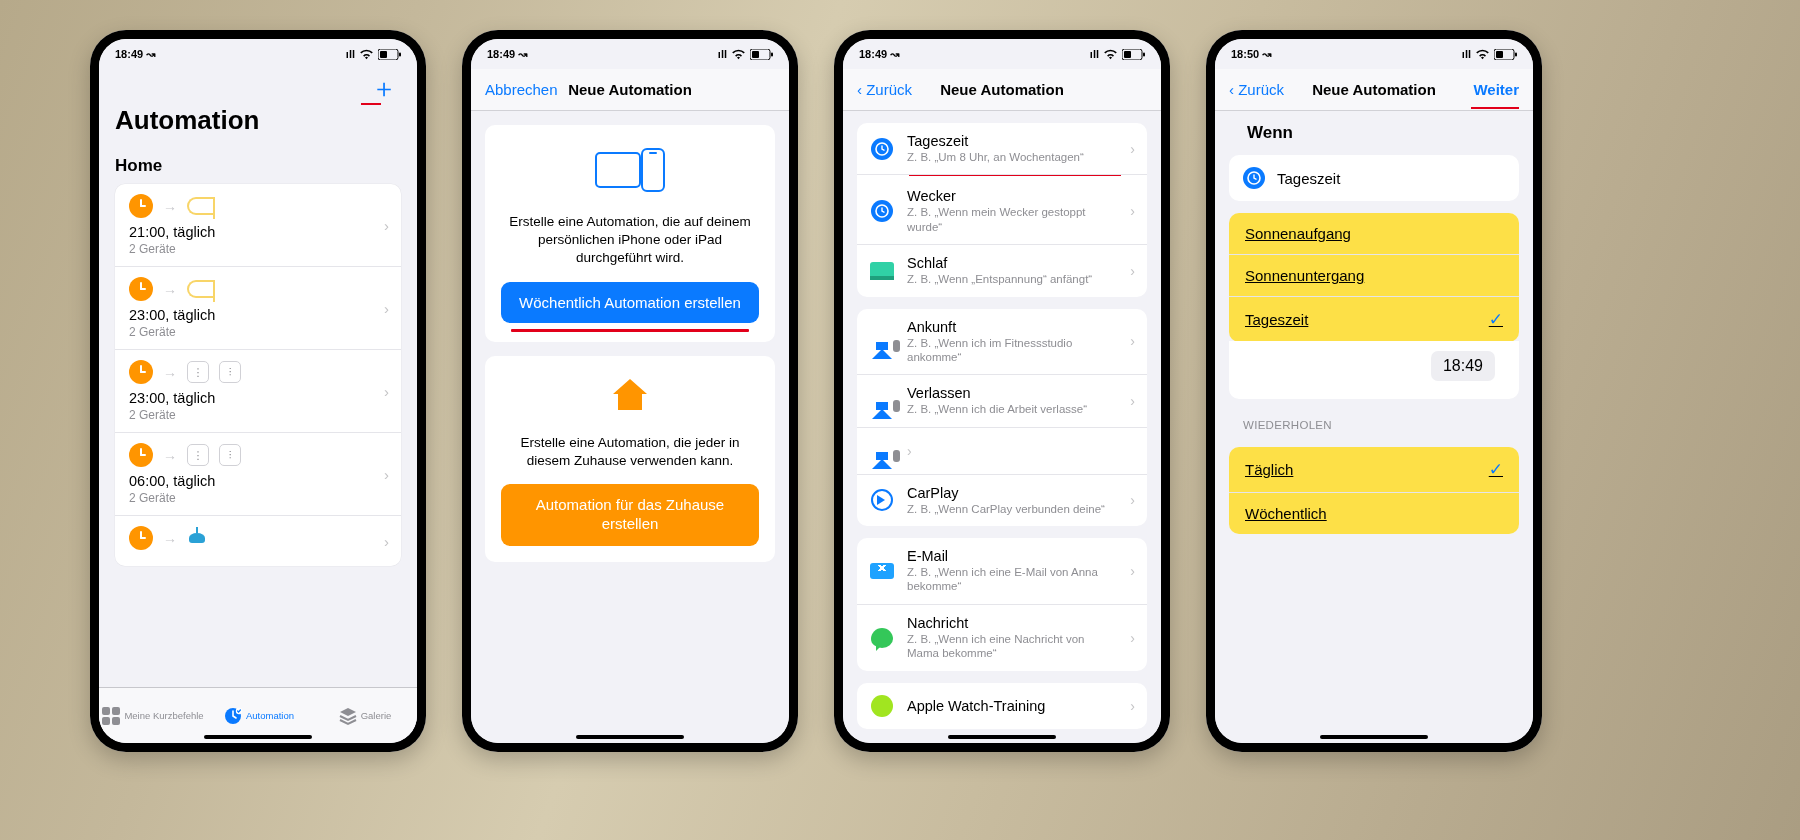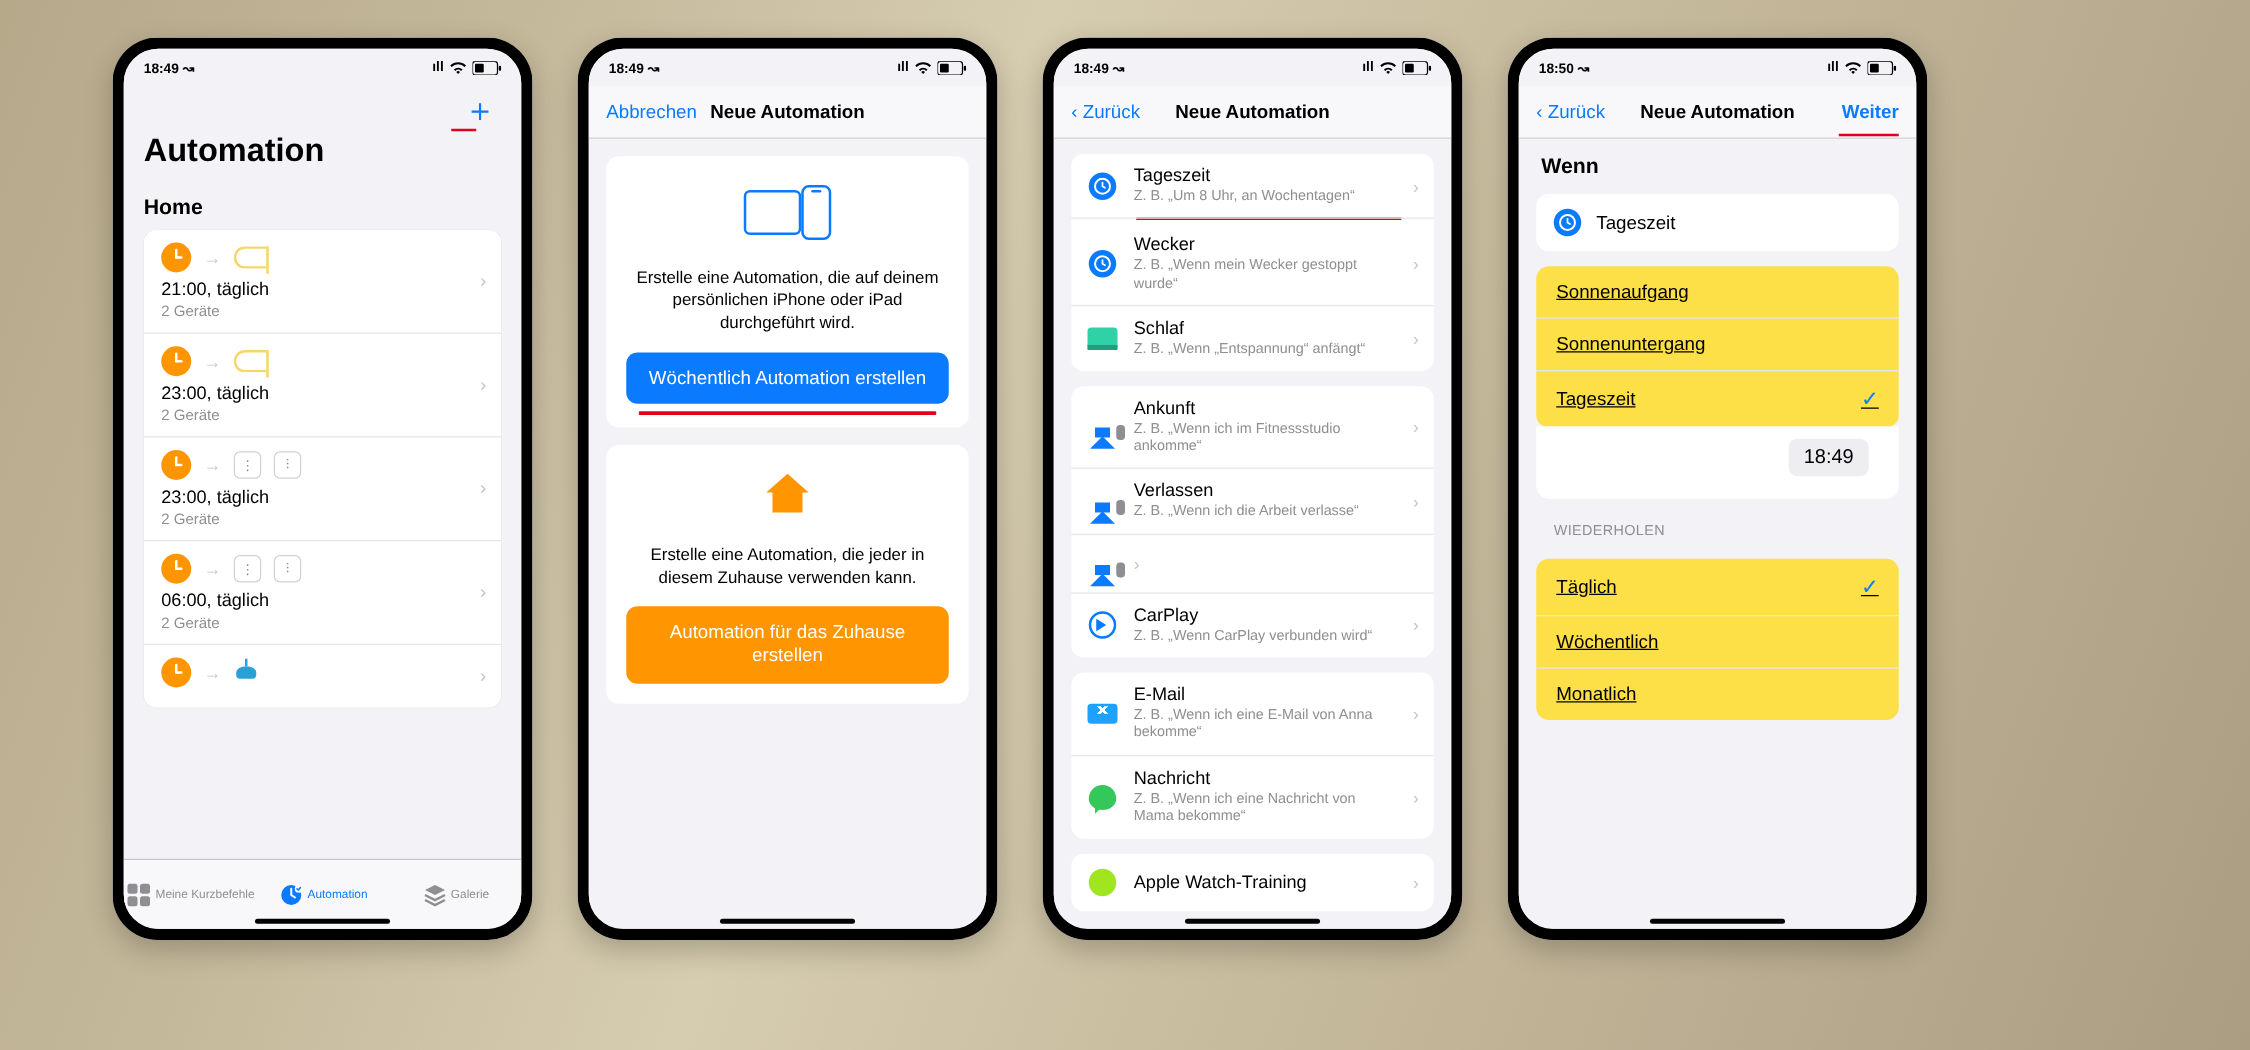--- a/index.html
+++ b/index.html
@@ -85,21 +85,21 @@
   .mini-person{position:absolute;right:-8px;bottom:-2px;width:7px;height:12px;background:#8e8e93;border-radius:3px;}
   .ic-carplay { width:22px;height:22px;border:2px solid #0a7aff;border-radius:50%;position:relative;}
   .ic-carplay::after{content:"";position:absolute;left:4px;top:4px;width:0;height:0;border-top:5px solid transparent;border-bottom:5px solid transparent;border-left:8px solid #0a7aff;}
   .ic-mail{ width:24px;height:16px;background:#1fa2ff;border-radius:3px;position:relative;}
   .ic-mail::after{content:"";position:absolute;left:2px;top:2px;right:2px;height:6px;background:linear-gradient(-45deg, transparent 45%, #fff 45% 55%, transparent 55%),linear-gradient(45deg, transparent 45%, #fff 45% 55%, transparent 55%);}
   .ic-msg{ width:22px;height:20px;background:#34c759;border-radius:50%/55% 55% 45% 45%; position:relative;}
   .ic-msg::after{content:"";position:absolute;left:5px;bottom:-3px;width:0;height:0;border-top:6px solid #34c759;border-right:6px solid transparent;}
   .ic-watch{ width:22px;height:22px;background:#a1e520;border-radius:50%;}
 
   .s4 .content { padding-bottom:6px; }
-  .hdr4 { font-size:17px; font-weight:700; padding:12px 18px 4px; }
+  .hdr4 { font-size:17px; font-weight:700; padding:12px 32px 4px; }
   .pill { background:#fff; border-radius:10px; margin:8px 14px; padding:12px 14px; display:flex; align-items:center; gap:12px; }
   .optlist { background:#fde047; border-radius:10px; margin:12px 14px 0;text-decoration:underline; }
   .optrow { padding:12px 16px; border-bottom:.5px solid #e5e5ea; font-size:15px; display:flex; justify-content:space-between; align-items:center; }
   .optrow:last-child{border:none;}
   .check { color:#0a7aff; font-size:17px; }
   .timebox { background:#eeeef2; border-radius:7px; padding:6px 12px; font-size:16px; margin:10px auto 10px; display:inline-block; }
   .timebox-wrap { text-align:right; padding:0 24px 8px; background:#fff; margin:-1px 14px 0; border-radius:0 0 10px 10px; }
   .grouplabel { font-size:11.5px; color:#8e8e93; padding:20px 28px 4px; letter-spacing:.3px; }
   .weiter-ul { position:absolute; height:2px; width:48px; background:#e2001a; right:14px; top:38px; }
   .red-ul3 { height:2px; background:#e2001a; margin:-1px 26px 2px 52px; }
@@ -381,21 +381,21 @@
             </span>
         <span class="lchev">›</span>
       </div>
 
       <div class="lrow">
         <span class="lic">
               <span class="ic-carplay"></span>
             </span>
         <span class="ltxt">
           <div class="lt">CarPlay</div>
-          <div class="ls">Z. B. „Wenn CarPlay verbunden wird“</div>
+          <div class="ls">Z. B. „Wenn CarPlay verbunden deine“</div>
         </span>
         <span class="lchev">›</span>
       </div>
 
   </div>
   <div class="grplist">
 
       <div class="lrow">
         <span class="lic">
               <span class="ic-mail"></span>
@@ -495,21 +495,17 @@
       <div class="grouplabel">WIEDERHOLEN</div>
       <div class="optlist" id="s4rep">
   <div class="optrow">
     <span>Täglich</span>
     <span class="check">✓</span>
   </div>
   <div class="optrow">
     <span>Wöchentlich</span>
 
   </div>
-  <div class="optrow">
-    <span>Monatlich</span>
-
-  </div>
         </div>
     </div>
     <div class="homebar"></div>
   </div>
 </div>
 
 </body></html>

